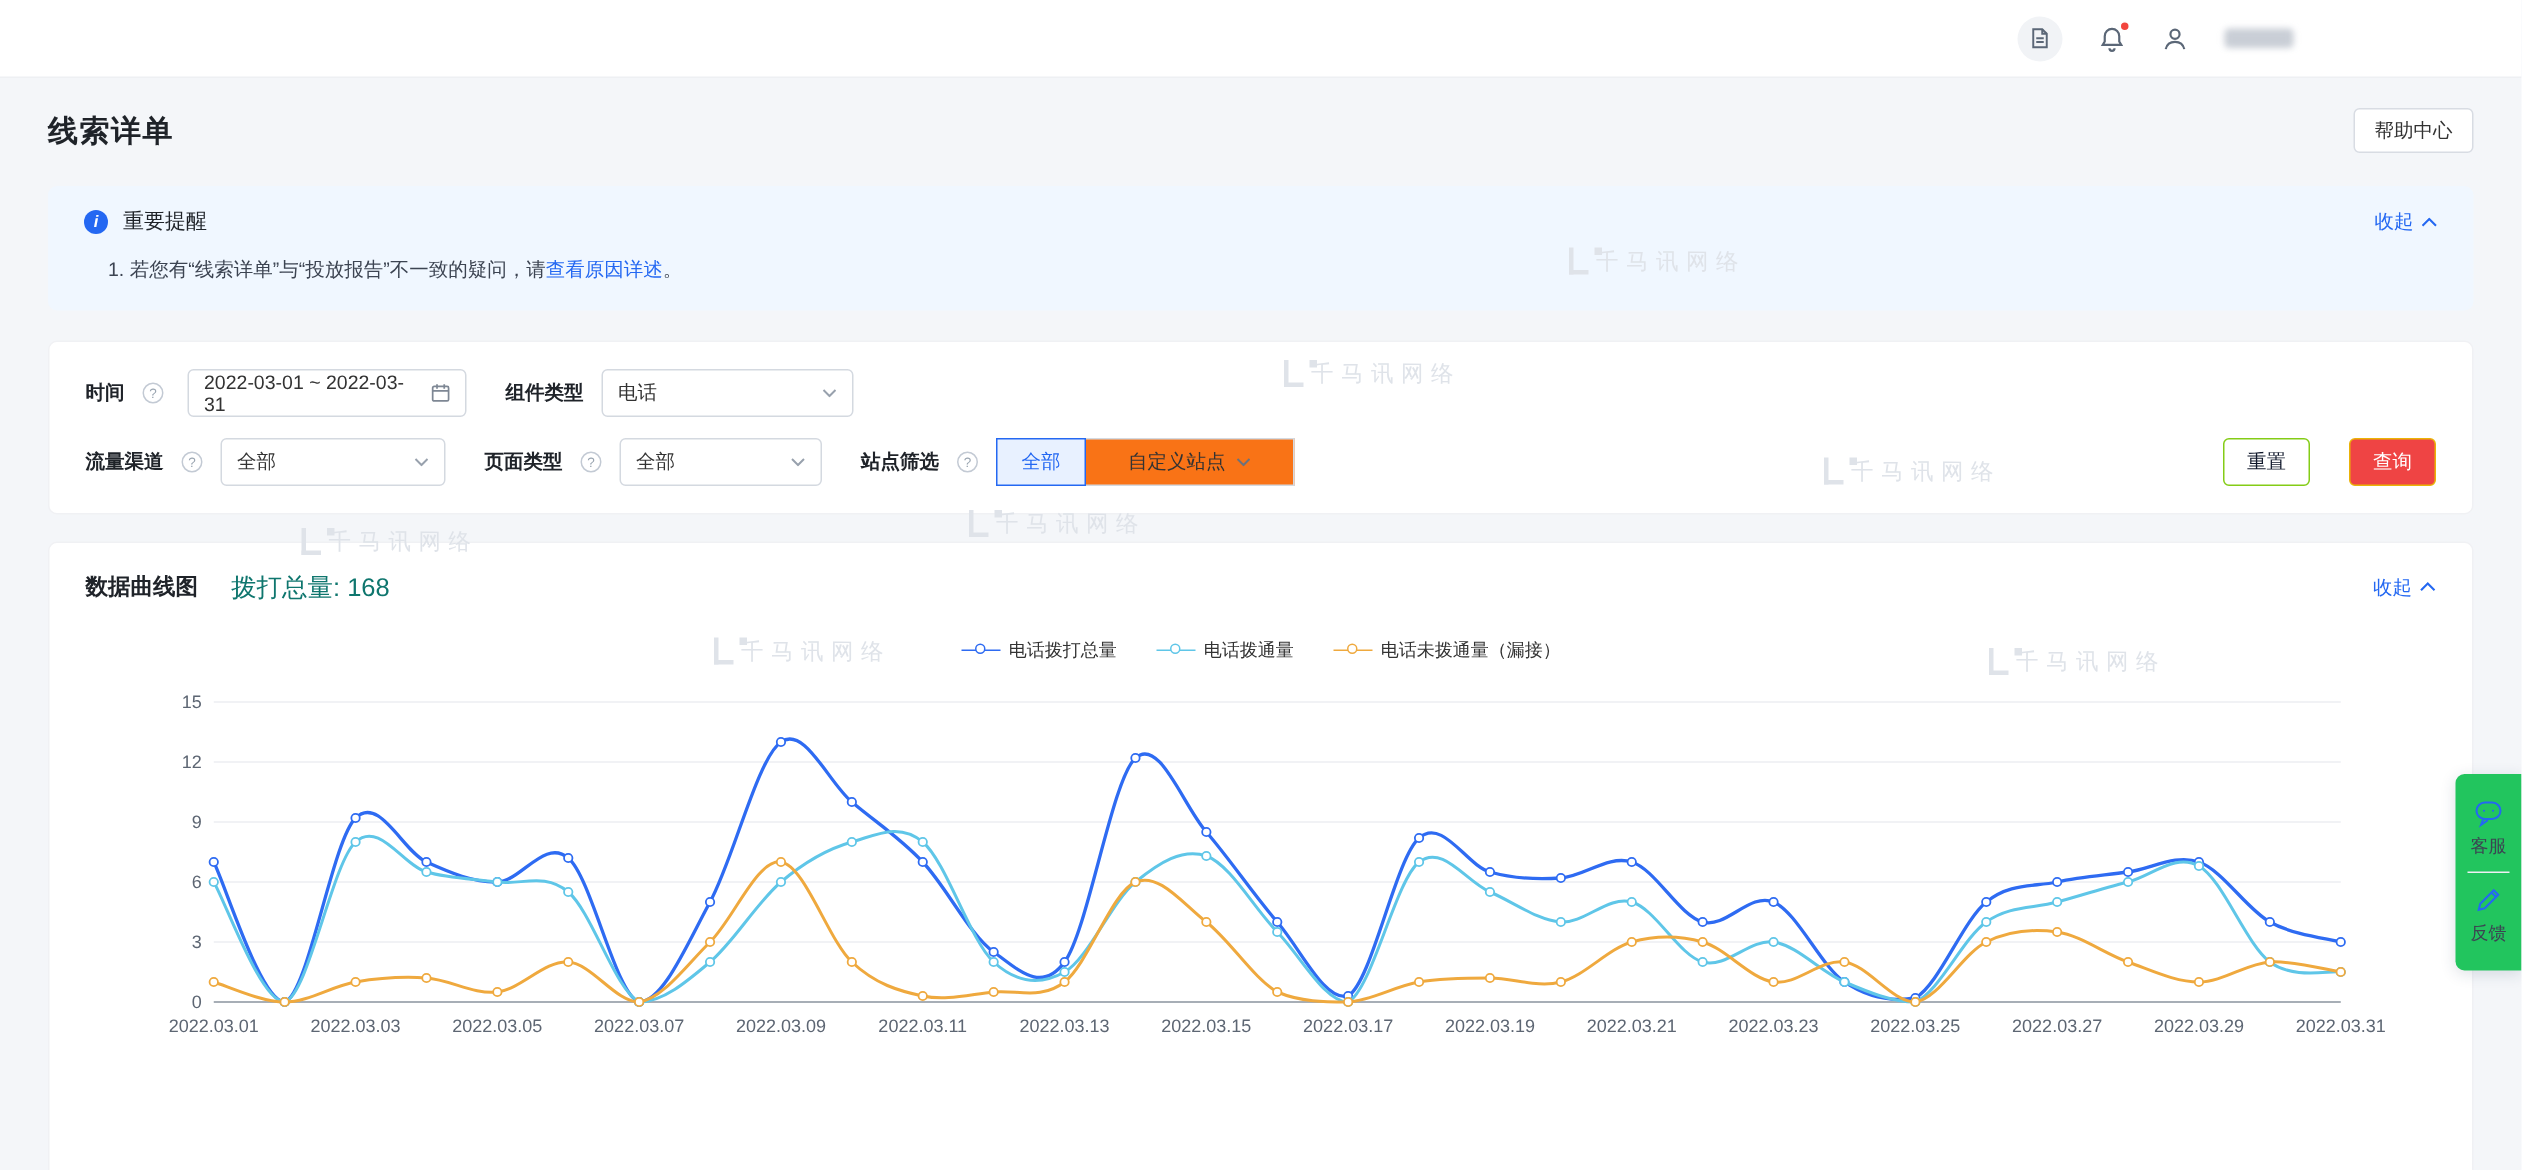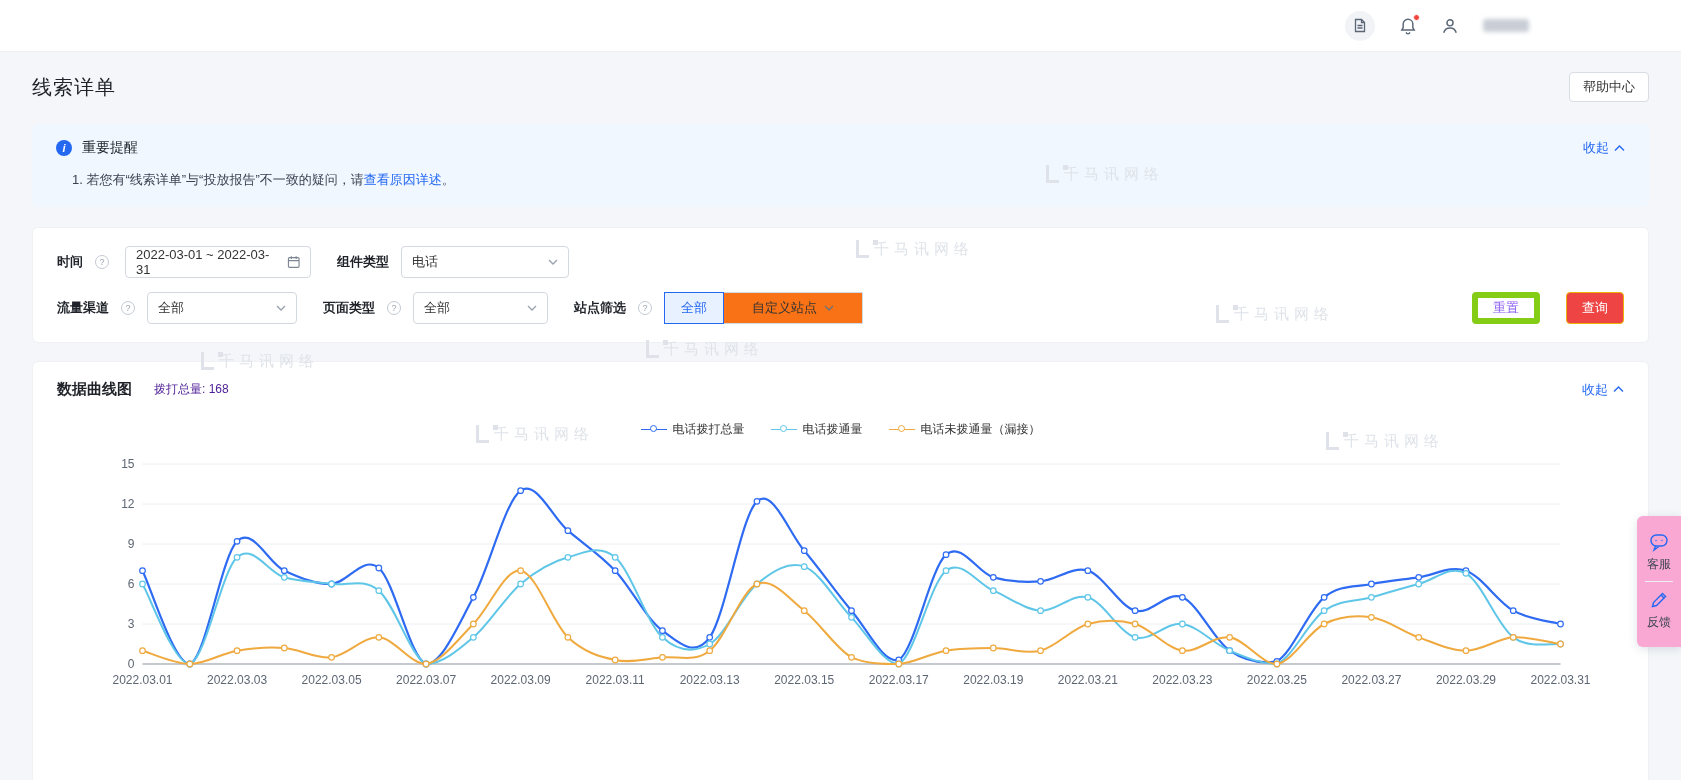--- a/index.html
+++ b/index.html
@@ -14,21 +14,21 @@
     display:flex;align-items:center;justify-content:flex-end;gap:24px;padding-right:152px}
   .round-btn{width:30px;height:30px;border-radius:50%;background:#f1f3f6;
     display:flex;align-items:center;justify-content:center;cursor:pointer}
   .top-ic{position:relative;display:flex;align-items:center;justify-content:center;cursor:pointer}
   .red-dot{position:absolute;top:-3px;right:-3px;width:7px;height:7px;border-radius:50%;
     background:#f2453d;border:1px solid #fff}
   .blur-chip{width:46px;height:13px;border-radius:3px;background:#c9ced6;filter:blur(2px)}
   
   .main{padding:0 32px;position:relative}
   .page-head{display:flex;align-items:center;justify-content:space-between;margin-top:20px}
-  .page-title{font-size:20px;font-weight:400;color:#1f2329;letter-spacing:1px}
+  .page-title{font-size:20px;font-weight:700;color:#1f2329;letter-spacing:1px}
   .help-btn{height:30px;padding:12px 13px;background:#fff;border:1px solid #d8dce3;border-radius:4px;
     font-size:13px;color:#333;display:flex;align-items:center;cursor:pointer}
   
   .notice{margin-top:22px;background:#f0f7ff;border-radius:6px;padding:15px 24px 18px;position:relative}
   .notice-head{display:flex;align-items:center;justify-content:space-between}
   .notice-title-wrap{display:flex;align-items:center;gap:10px}
   .info-ic{width:16px;height:16px;border-radius:50%;background:#2468f2;color:#fff;
     font-size:11px;font-weight:700;display:flex;align-items:center;justify-content:center;font-style:italic}
   .notice-title{font-size:14px;color:#1f2329}
   .collapse{color:#2468f2;font-size:13px;display:flex;align-items:center;gap:5px;cursor:pointer}
@@ -51,45 +51,45 @@
   .sel-channel{width:150px}
   .sel-page{width:135px}
   .segmented{display:flex;align-items:stretch}
   .seg-all{height:32px;padding:0 16px;border:1px solid #2468f2;background:#e8f1ff;color:#2468f2;
     display:flex;align-items:center;font-size:13px;cursor:pointer;z-index:2}
   .seg-custom{height:32px;padding:0 28px;border:1px solid #d4d9e0;border-left:none;background:#f97316;
     display:flex;align-items:center;gap:7px;font-size:13px;color:#333;cursor:pointer}
   .btns{margin-left:auto;display:flex;gap:26px}
   .btn{height:32px;padding:0 15px;border-radius:4px;font-size:13px;cursor:pointer;
     display:flex;align-items:center;justify-content:center}
-  .btn-reset{background:#fff;border:6px solid #84cc16;color:#8b5cf6}
+  .btn-reset{background:#fff;border:1px solid #84cc16;color:#0f172a}
   .btn-query{background:#ef4444;border:1px solid #eab308;color:#fff}
   
   .chart-card{margin-top:18px;padding:18px 24px;height:560px}
   .chart-head{display:flex;align-items:center}
   .chart-title{font-size:15px;font-weight:700;color:#1f2329}
-  .chart-total{font-size:12px;color:#4c1d95;margin-left:22px}
+  .chart-total{font-size:17px;color:#0f766e;margin-left:22px}
   .chart-head .collapse{margin-left:auto}
   .legend{display:flex;justify-content:center;gap:26px;margin-top:22px}
   .legend-item{display:flex;align-items:center;gap:6px;font-size:12px;color:#333;cursor:pointer}
   .lg-mark{position:relative;width:26px;height:10px;display:inline-block}
   .lg-line{position:absolute;left:0;right:0;top:4px;border-top:1.5px solid currentColor}
   .lg-dot{position:absolute;left:9px;top:0;width:7px;height:7px;border:1.5px solid currentColor;
     border-radius:50%;background:#fff}
   .chart-wrap{margin-top:16px}
   #chart-svg{width:100%;height:238px;display:block}
   
   #watermark-layer{position:absolute;inset:0;pointer-events:none;z-index:6}
   .wm{position:absolute;color:#dfe3e9;display:flex;flex-direction:row;gap:5px}
   .wm-logo{width:13px;height:18px;border-left:3px solid currentColor;border-bottom:3px solid currentColor;
     position:relative;margin-left:16px}
   .wm-logo::after{content:'';position:absolute;right:-9px;top:0;width:5px;height:5px;background:currentColor}
   .wm-text{font-size:15px;letter-spacing:5px;white-space:nowrap}
   
-  .float-widget{position:absolute;right:0;top:516px;width:44px;background:#f9a8d4;z-index:8;
+  .float-widget{position:absolute;right:0;top:516px;width:44px;background:#22c55e;z-index:8;
     border-radius:6px 0 0 6px;box-shadow:0 2px 10px rgba(31,56,88,.15);padding:10px 2px;text-align:center}
   .fw-item{display:flex;flex-direction:column;align-items:center;gap:4px;padding:6px 0;cursor:pointer}
   .fw-label{font-size:12px;color:#3c4452}
   .fw-div{height:1px;background:#eef0f3;margin:2px 6px}
 </style>
 </head>
 <body>
 
 <div class="topbar">
   <span class="round-btn top-ic">

